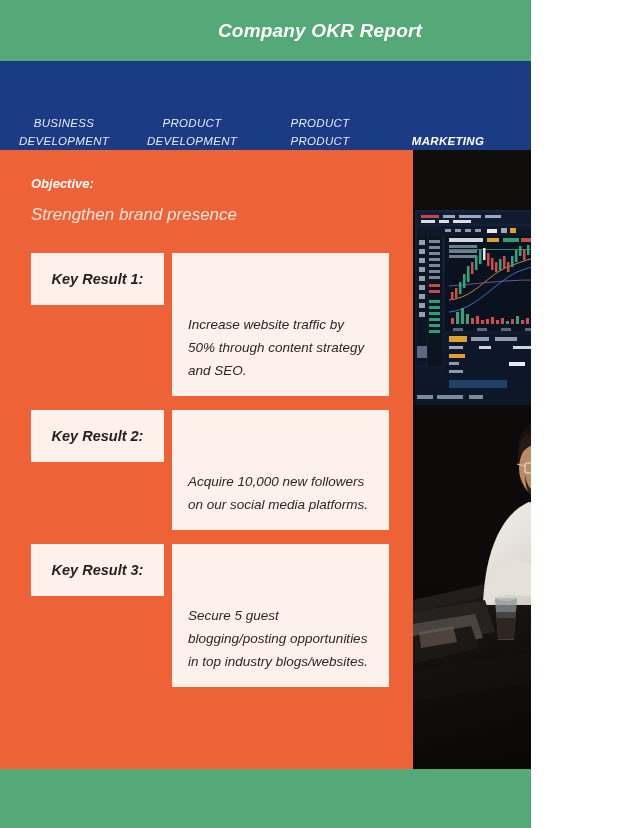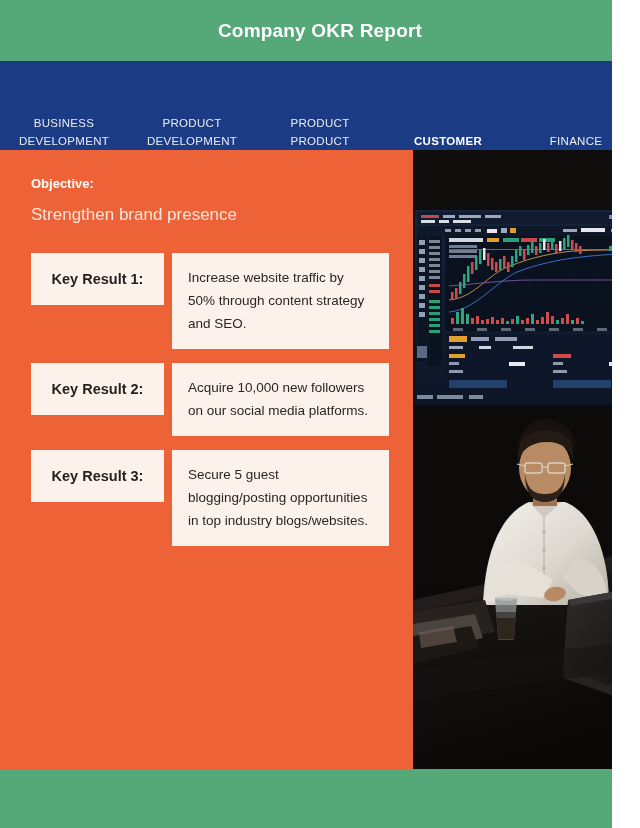--- a/index.html
+++ b/index.html
@@ -5,24 +5,25 @@
   html, body {
     margin: 0;
     padding: 0;
     background: #ffffff;
   }
   body {
     font-family: "Liberation Sans", sans-serif;
   }
   .page {
     position: relative;
-    width: 612px;
+    width: 531px;
     height: 828px;
     overflow: hidden;
     background: #ffffff;
+    font-style: italic;
   }
 
   
   .header-band {
     position: absolute;
     left: 0; top: 0;
     width: 640px;
     height: 61px;
     background: #55a877;
     display: flex;
@@ -125,20 +126,21 @@
     width: 217px;
     box-sizing: border-box;
     background: #fdf1ec;
     padding: 13px 16px 14px 16px;
   }
   .kr-desc-text {
     color: #2b2523;
     font-size: 13.5px;
     line-height: 23px;
     display: block;
+    margin-top: 47px;
   }
 
   
   .photo-panel {
     position: absolute;
     left: 413px; top: 0;
     width: 227px;
     height: 619px;
     overflow: hidden;
     background: #0a0908;
@@ -178,21 +180,21 @@
       </div>
       <div class="nav-item">
         <span class="nav-line">PRODUCT</span>
         <span class="nav-line">DEVELOPMENT</span>
       </div>
       <div class="nav-item">
         <span class="nav-line">PRODUCT</span>
         <span class="nav-line">PRODUCT</span>
       </div>
       <div class="nav-item active">
-        <span class="nav-line">CUSTOMER</span>
+        <span class="nav-line">MARKETING</span>
       </div>
       <div class="nav-item">
         <span class="nav-line">FINANCE</span>
       </div>
     </div>
   </div>
 
   <div class="content-band">
 
     <div class="orange-panel">

